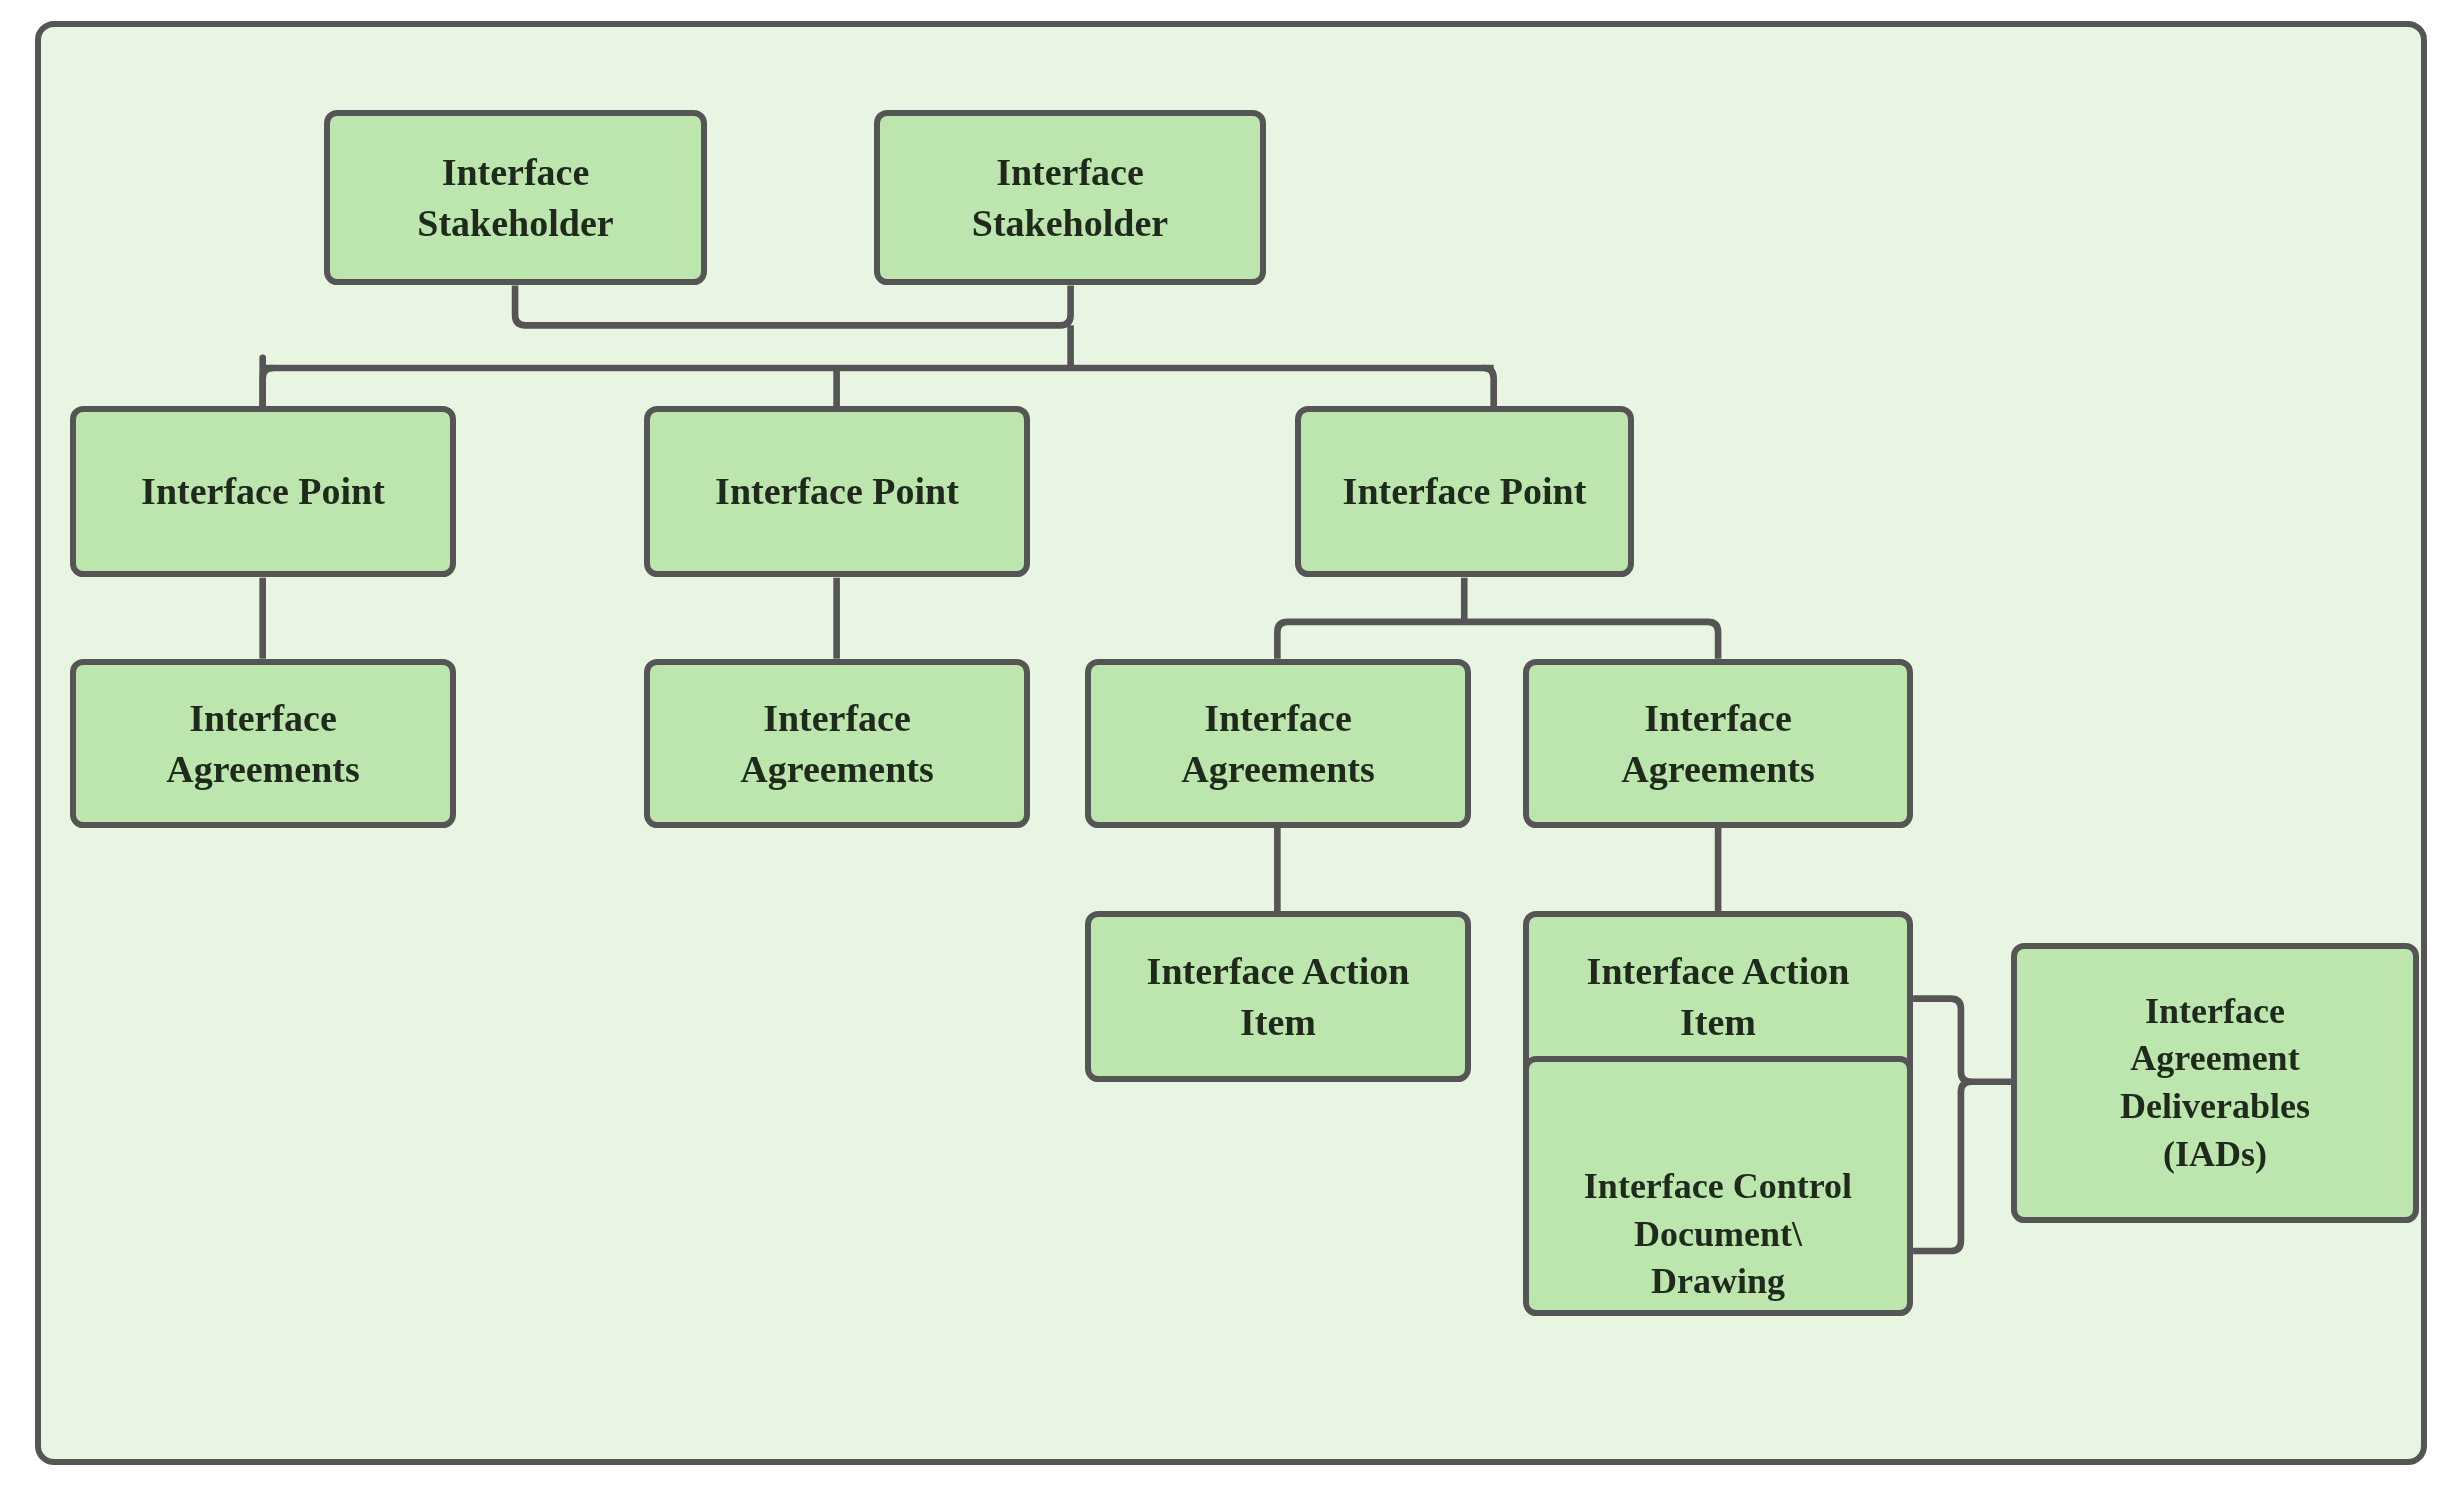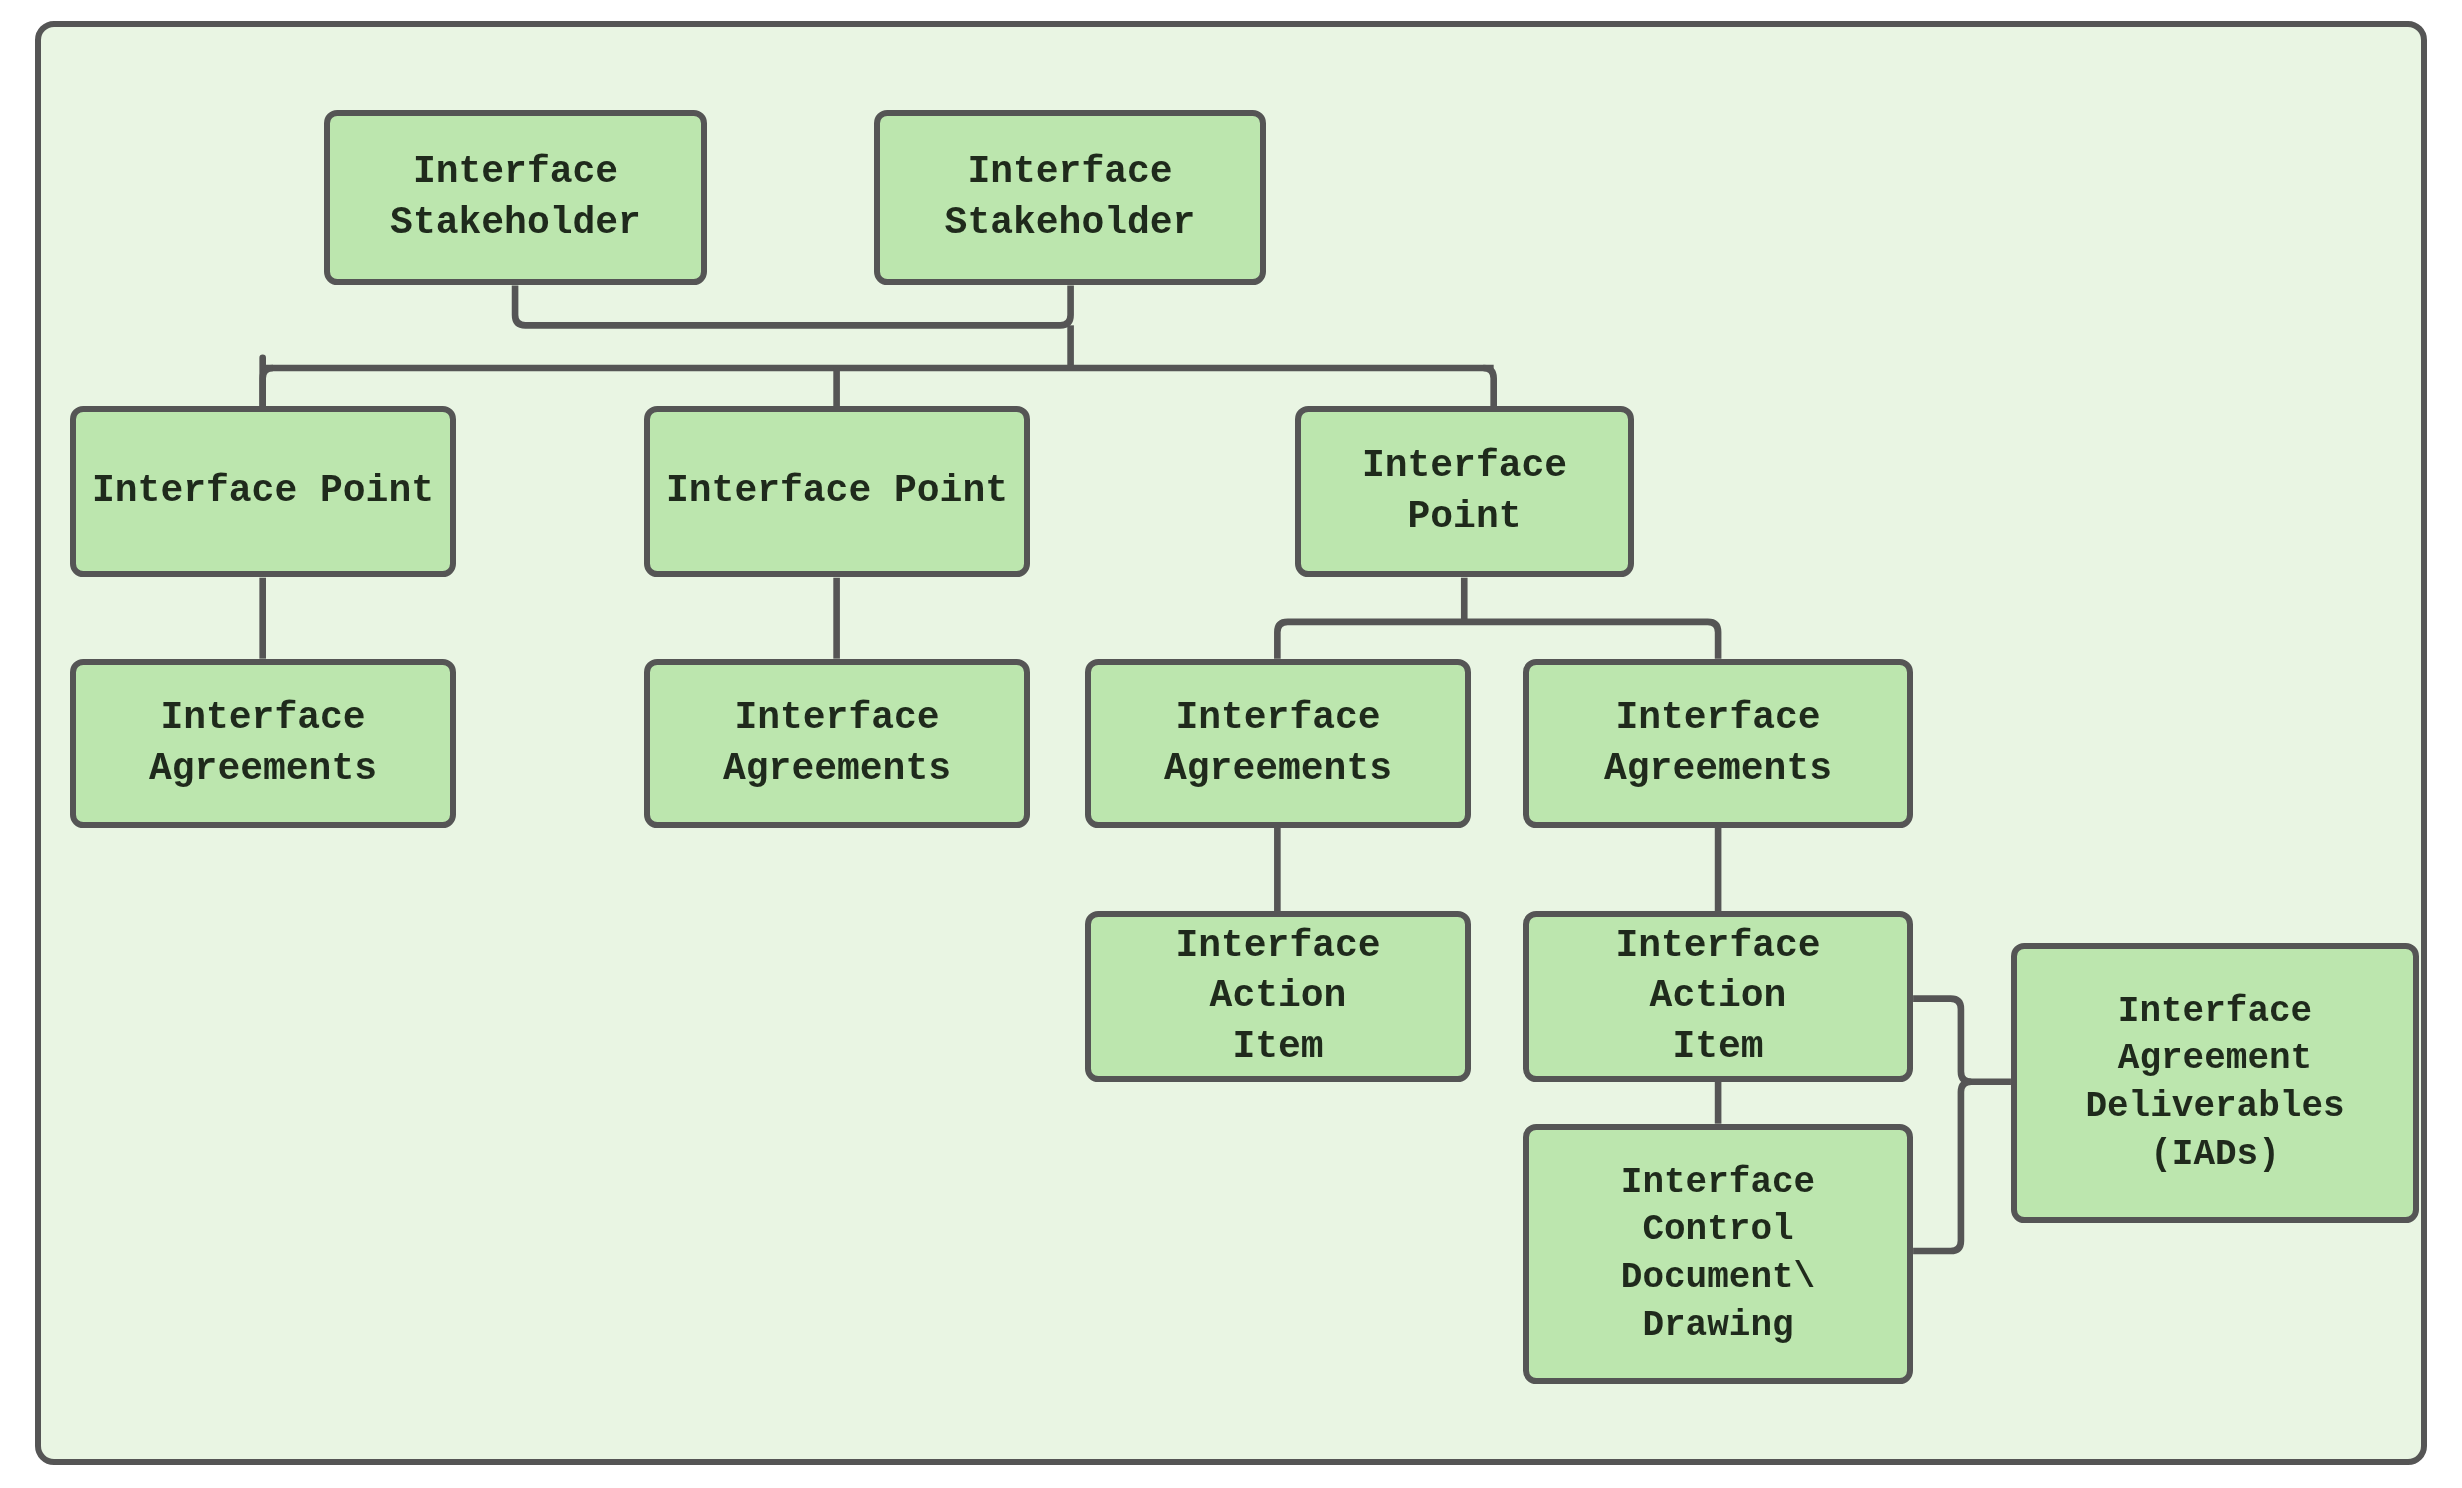--- a/index.html
+++ b/index.html
@@ -11,21 +11,20 @@
     width: 2462px;
     height: 1488px;
     font-family: "Liberation Serif", "DejaVu Serif", serif;
     overflow: hidden;
   }
   #stage {
     position: relative;
     width: 2462px;
     height: 1284px;
     background: #ffffff;
-    font-family: Liberation Mono, monospace;
   }
   #canvas {
     position: absolute;
     left: 0;
     top: 0;
     width: 2462px;
     height: 1488px;
   }
   .frame {
     position: absolute;
@@ -143,21 +142,21 @@
   <div class="node" style="left:1085px;top:911px;width:386px;height:171px;">
     <span class="txt">Interface Action
 Item</span>
   </div>
 
   <div class="node" style="left:1523px;top:911px;width:390px;height:171px;">
     <span class="txt">Interface Action
 Item</span>
   </div>
 
-  <div class="node" style="left:1523px;top:1124px;width:390px;height:260px;font-size:36px;">
+  <div class="node" style="left:1523px;top:1056px;width:390px;height:260px;font-size:36px;align-items:flex-end;">
     <span class="txt">Interface Control
 Document\
 Drawing</span>
   </div>
 
   <div class="node" style="left:2011px;top:943px;width:408px;height:280px;font-size:36px;">
     <span class="txt">Interface
 Agreement
 Deliverables
 (IADs)</span>

